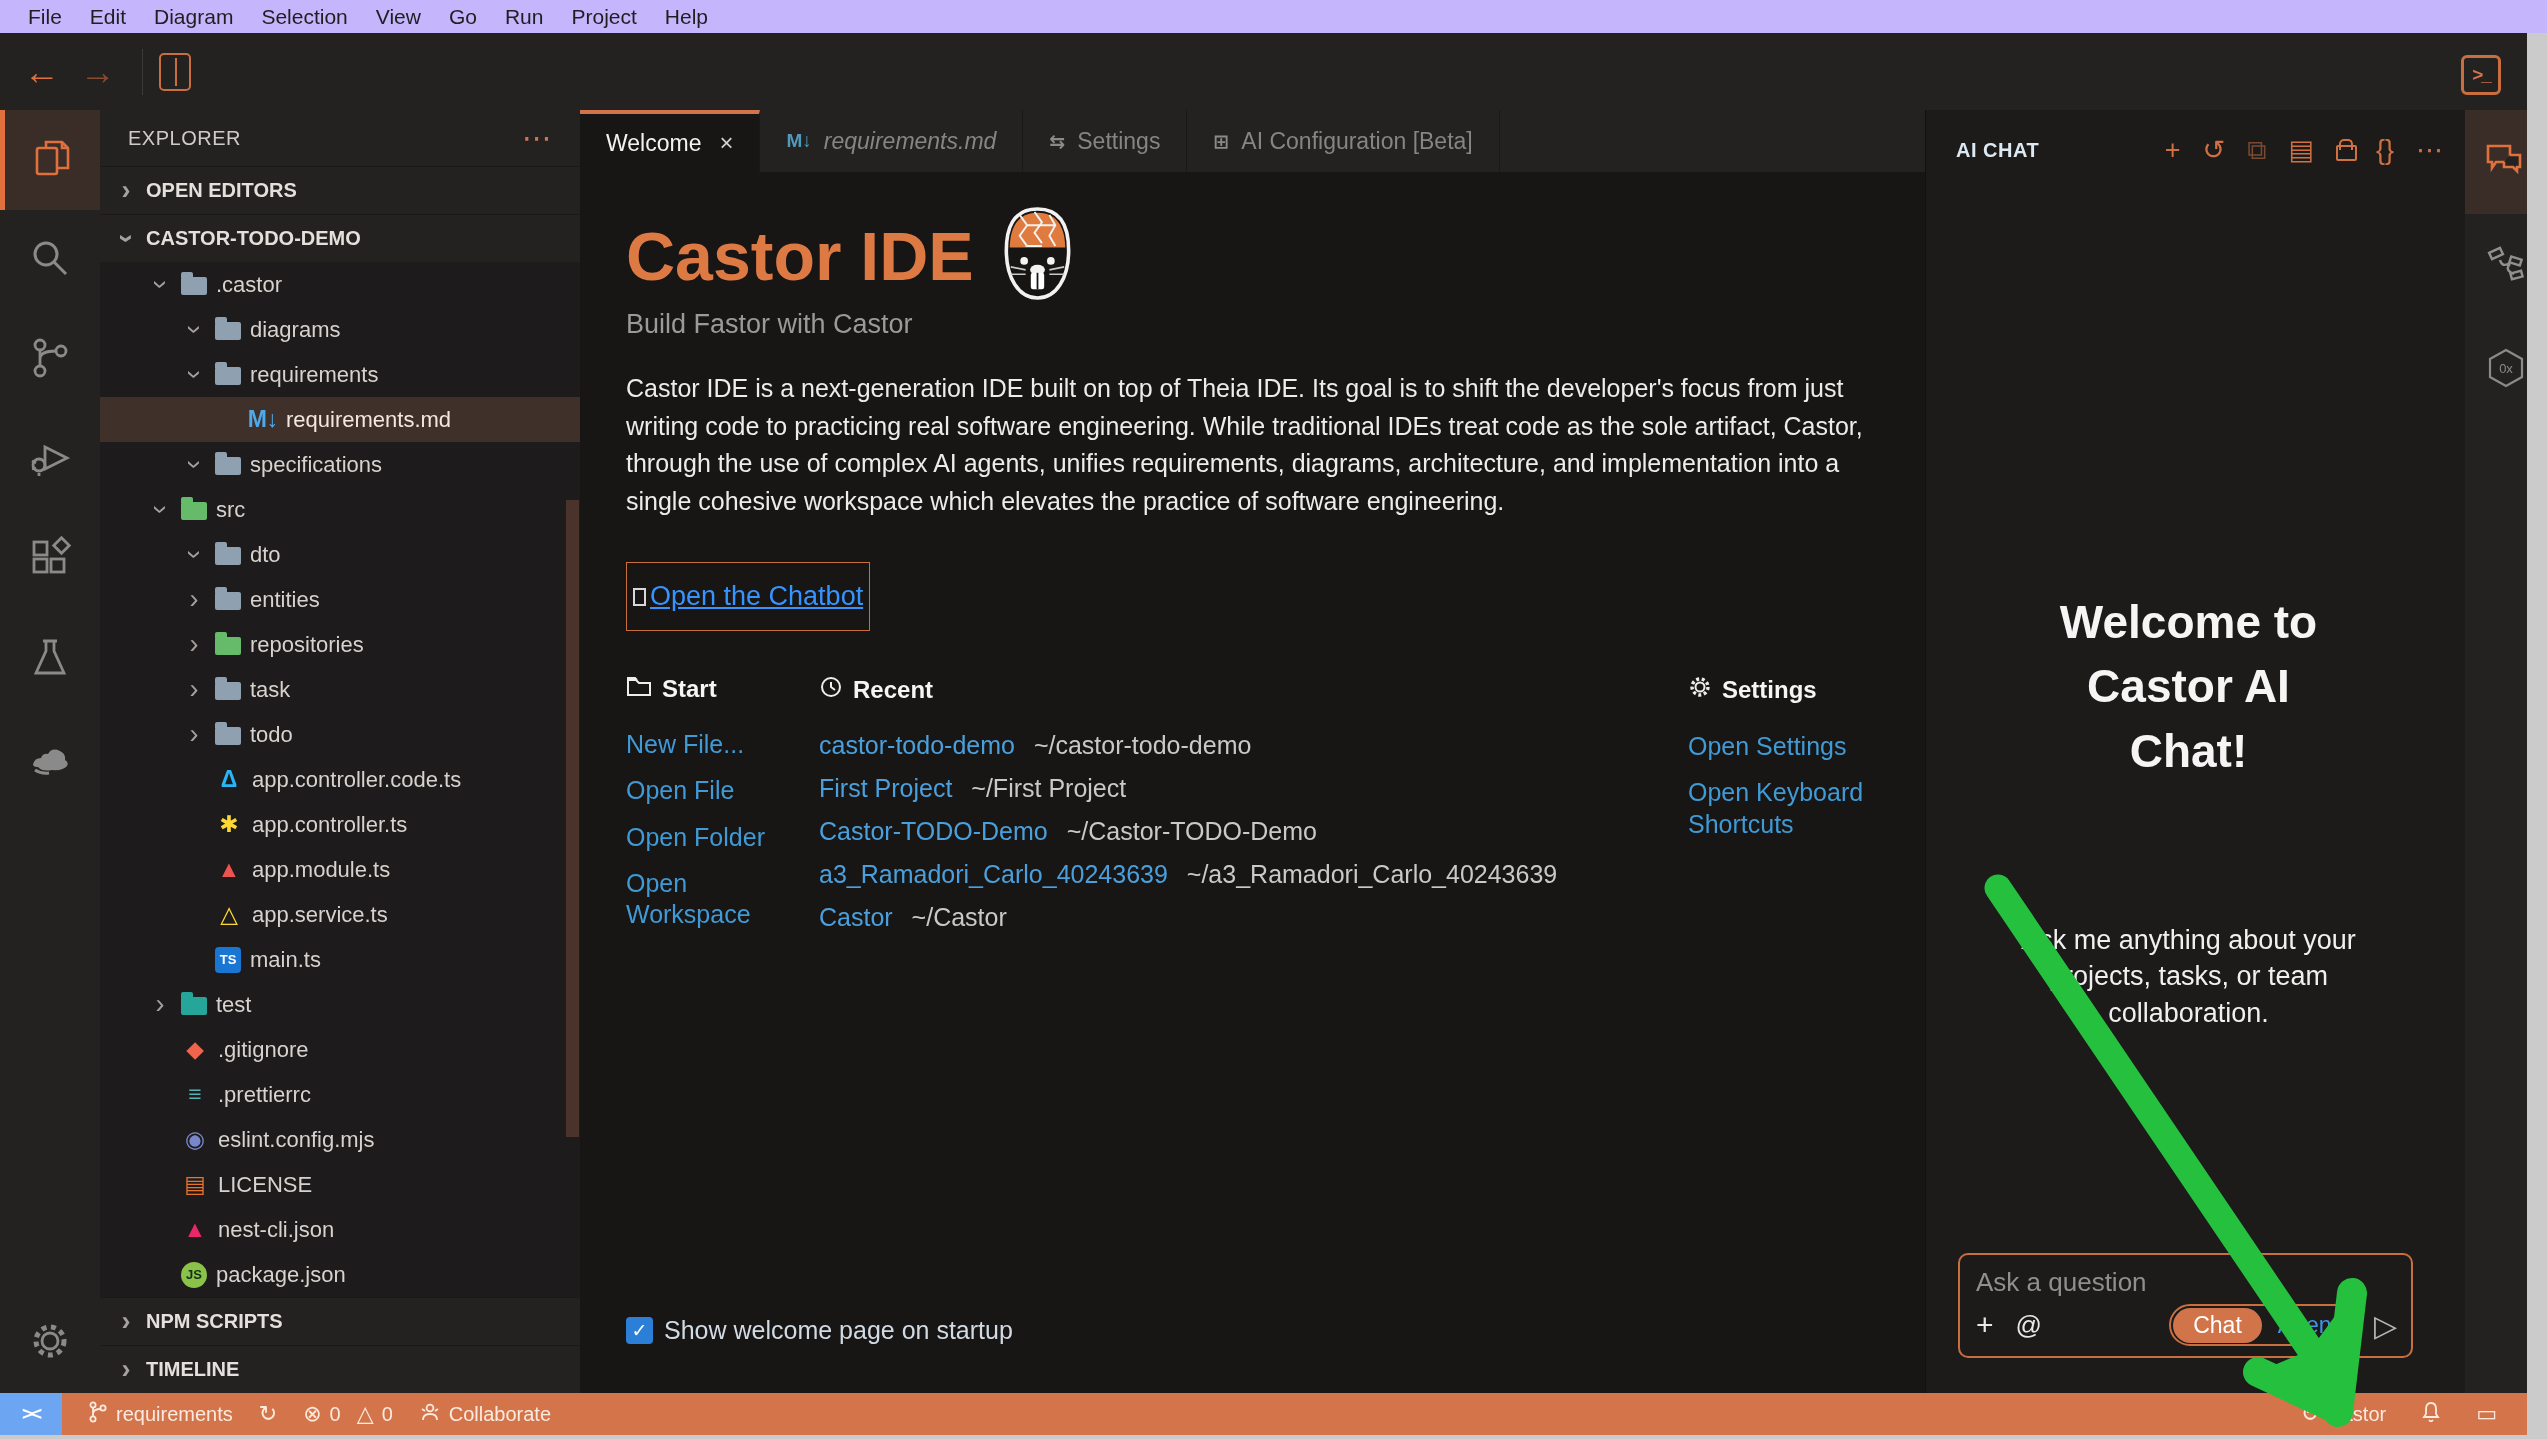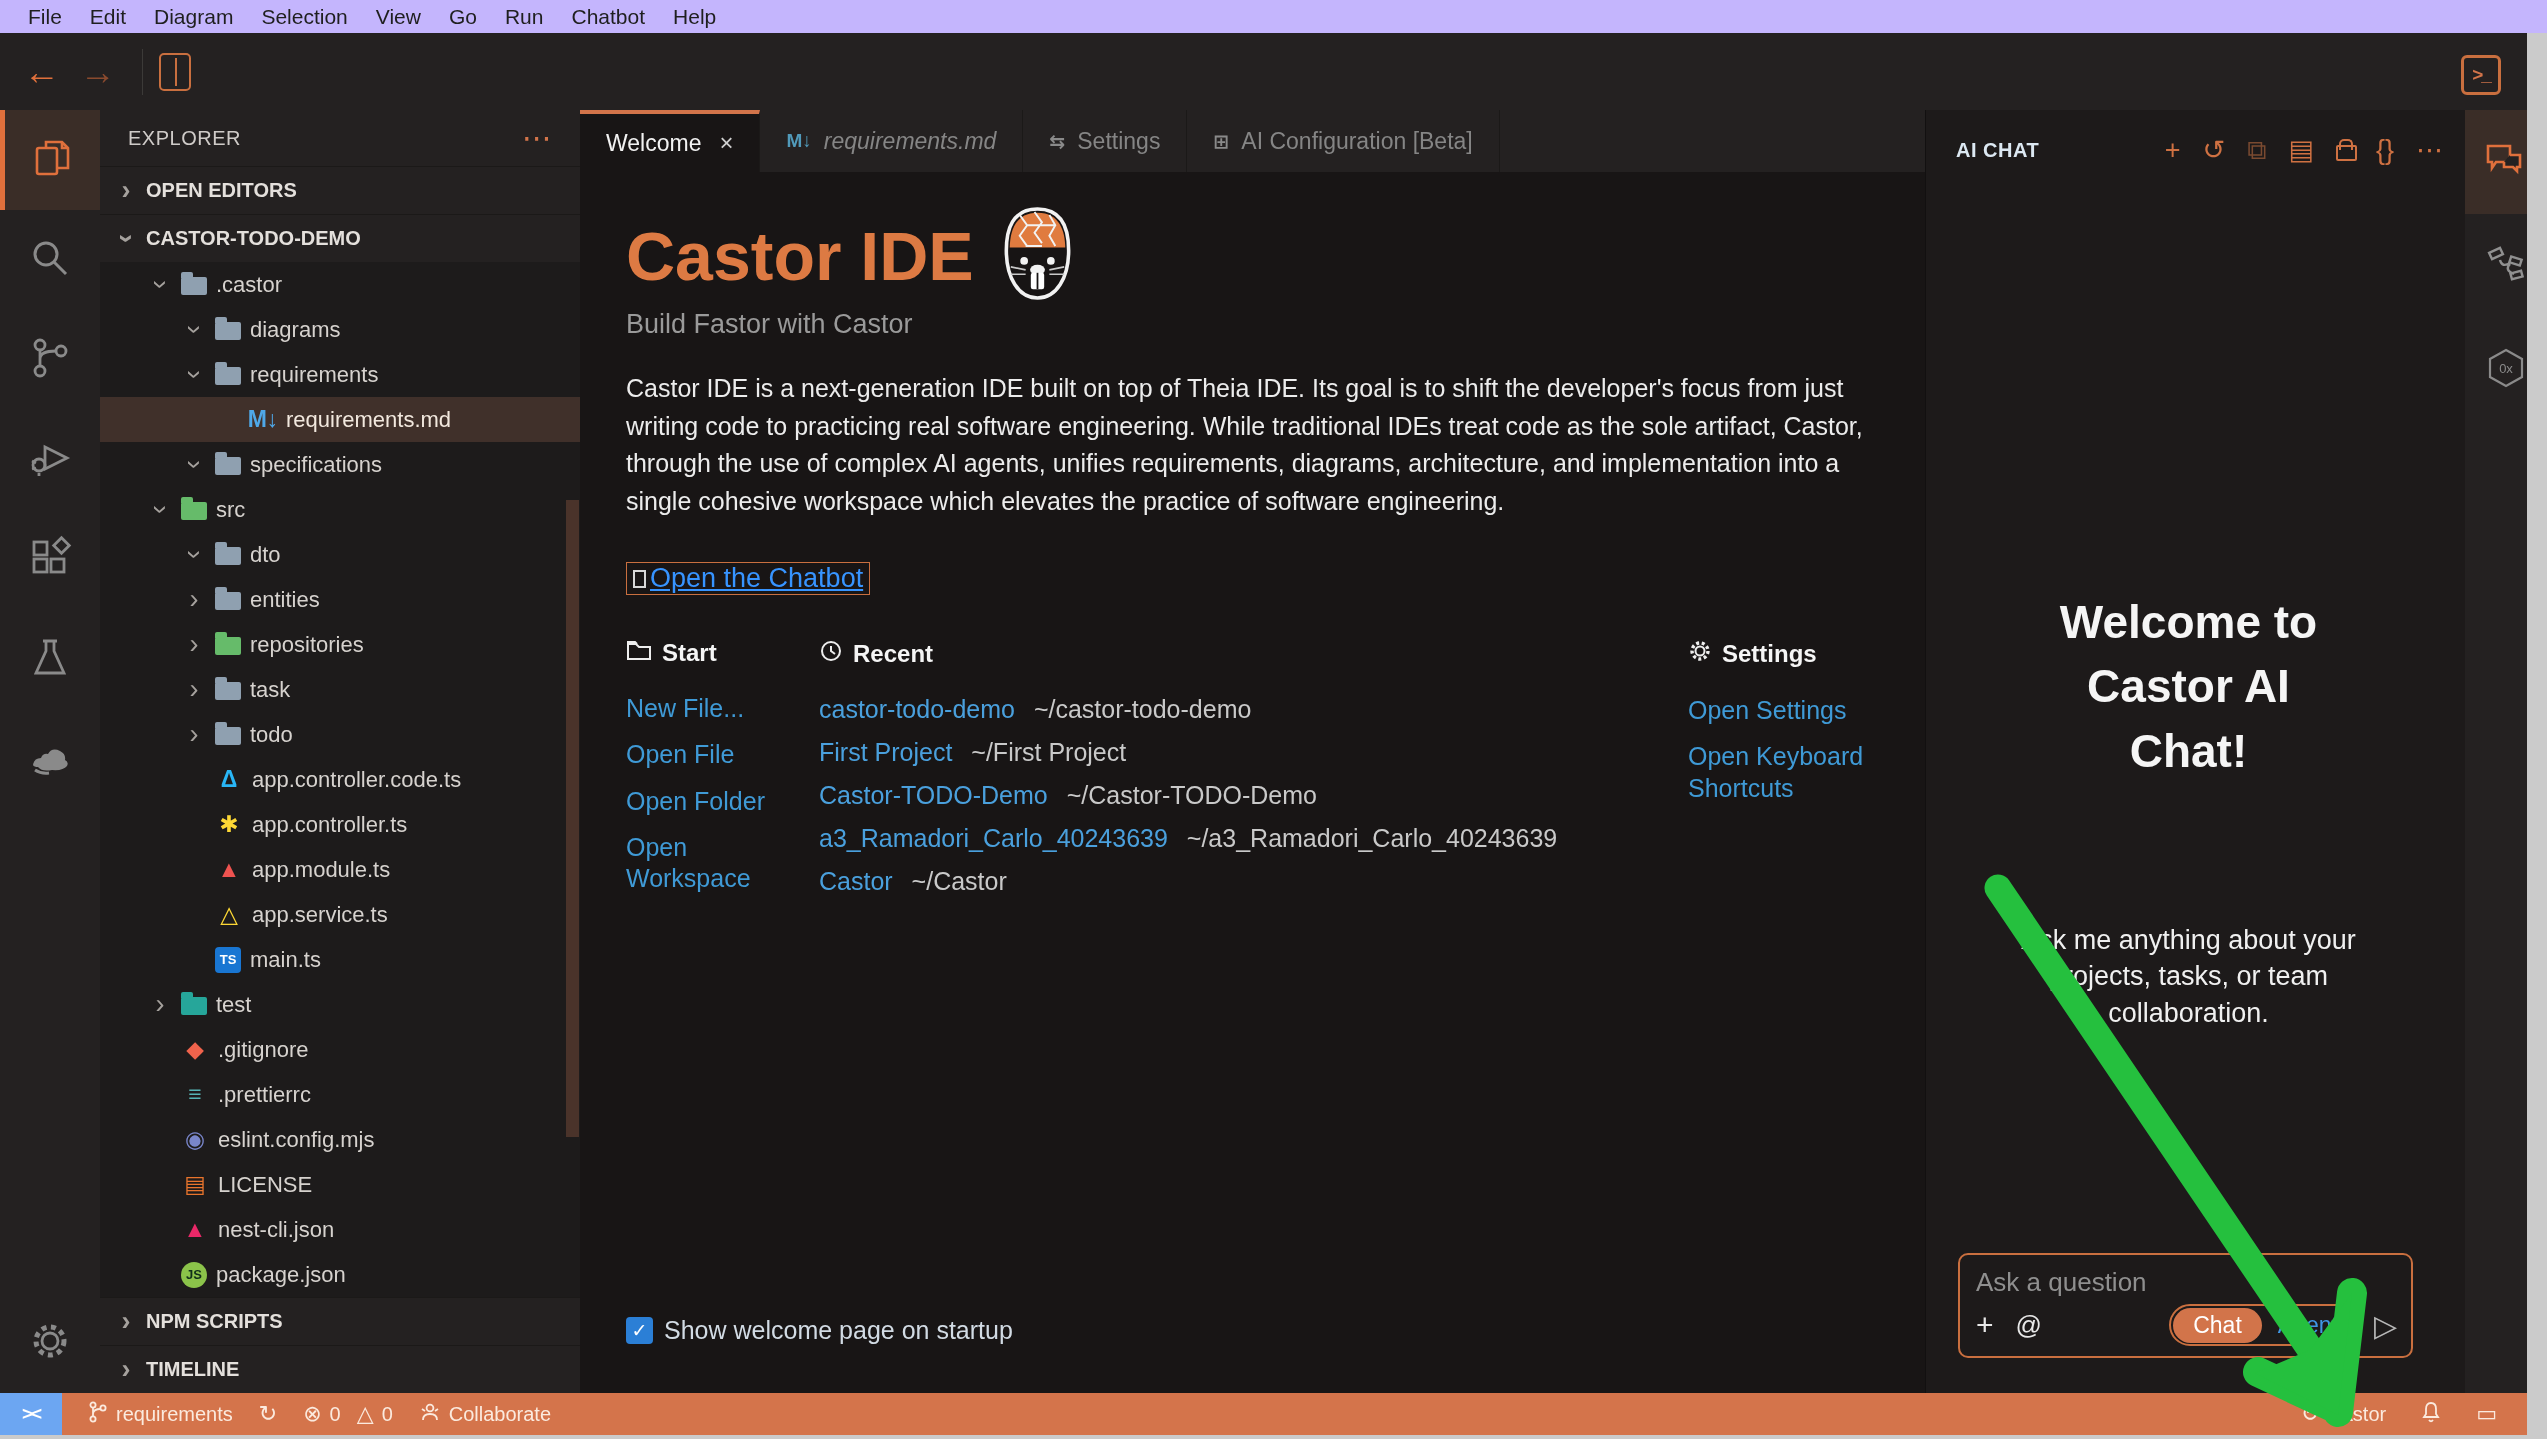--- a/index.html
+++ b/index.html
@@ -56,21 +56,21 @@
   .tab.active { background:#181515; border-top:4px solid #d2744a; color:#f2f2f2; }
   .tab .tab-icon { font-size:19px; font-weight:bold; }
   .tab .tab-label.italic { font-style:italic; }
   .tab .tab-close { font-size:24px; color:#cfcfcf; margin-left:6px; }
 
   .welcome { flex:1; position:relative; padding:34px 0 0 46px; }
   .title-row { display:flex; align-items:center; gap:16px; }
   .app-title { font-size:68px; font-weight:bold; color:#dd7a43; }
   .app-subtitle { font-size:27px; color:#9a9a9a; margin-top:4px; }
   .app-desc { width:1262px; font-size:25px; line-height:1.5; color:#ececec; margin-top:30px; }
-  .chatbot-link-wrap { display:inline-flex; align-items:center; margin-top:42px; border:1px solid #c96f3f; padding:0 6px; gap:4px; }
+  .chatbot-link-wrap { display:inline-flex; align-items:center; margin-top:42px; border:1px solid #c96f3f; padding:18px 6px; gap:4px; }
   .box-glyph { width:13px; height:18px; border:2px solid #d8d8d8; display:inline-block; }
   .chatbot-link { font-size:27px; color:#3794ff; text-decoration:underline; }
   .columns { display:flex; margin-top:44px; width:1262px; }
   .col-start { width:175px; }
   .col-recent { flex:1; margin-left:18px; }
   .col-settings { width:200px; }
   .col-header { display:flex; align-items:center; gap:10px; font-size:24px; font-weight:bold; color:#f5f5f5; margin-bottom:26px; }
   .wlink { display:block; font-size:25px; color:#3f9ad6; line-height:1.25; margin-bottom:15px; text-decoration:none; cursor:pointer; }
   .recent-row { margin-bottom:14px; font-size:25px; }
   .recent-name { color:#4aa0dd; cursor:pointer; }
@@ -136,21 +136,21 @@
       <span class="menu-item">Diagram</span>
 
       <span class="menu-item">Selection</span>
 
       <span class="menu-item">View</span>
 
       <span class="menu-item">Go</span>
 
       <span class="menu-item">Run</span>
 
-      <span class="menu-item">Chatbot</span>
+      <span class="menu-item">Project</span>
 
       <span class="menu-item">Help</span>
     </div>
 
   <div class="toolbar">
     <span class="nav-arrow nav-back">←</span>
     <span class="nav-arrow nav-fwd">→</span>
     <span class="tb-divider"></span>
     <span class="split-icon"></span>
     <span class="terminal-icon">&gt;_</span>

